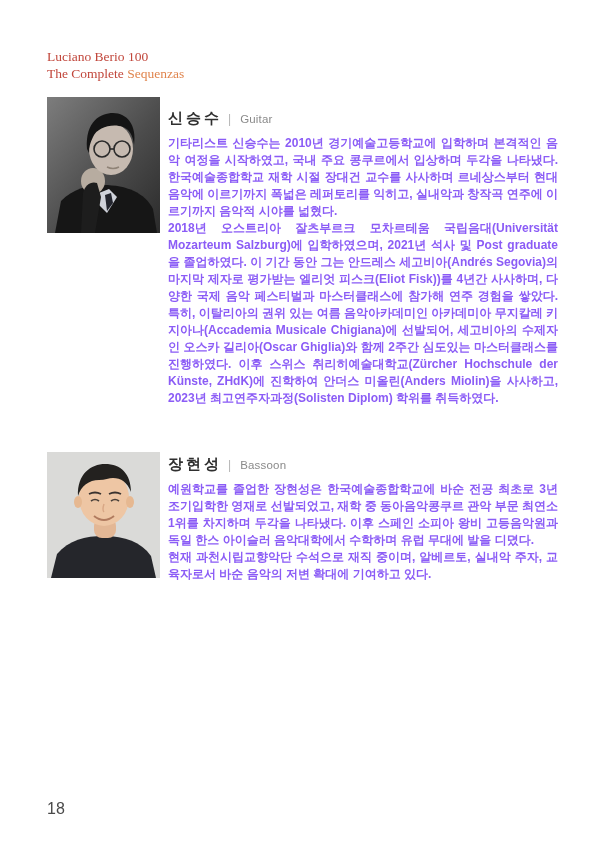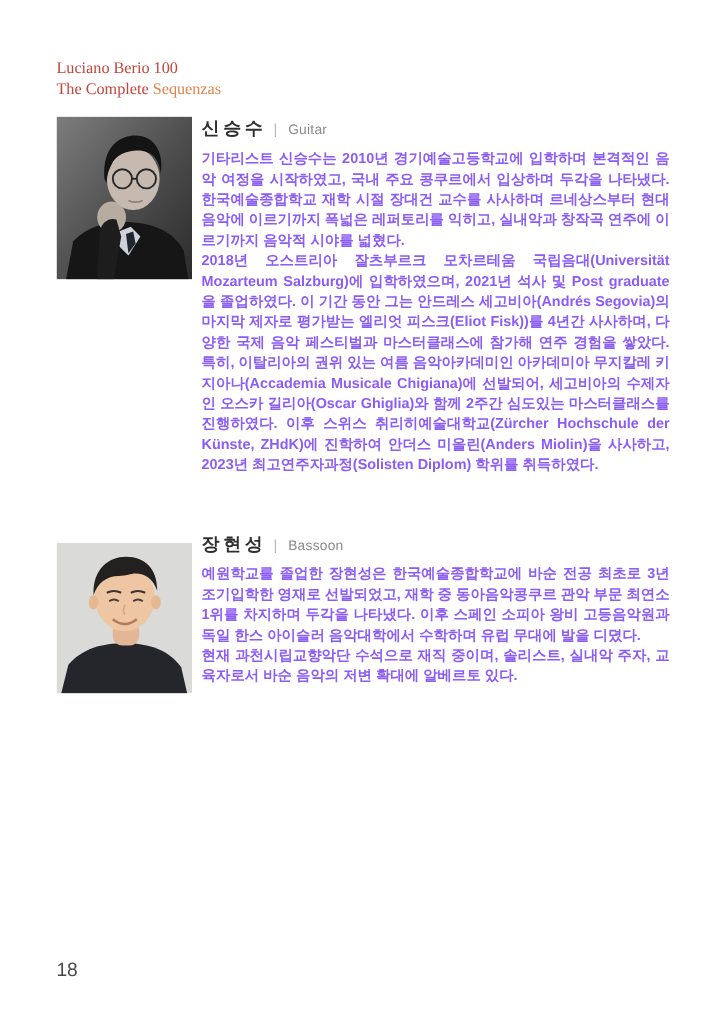--- a/index.html
+++ b/index.html
@@ -21,21 +21,21 @@
   
   .photo{
     position:absolute;left:47px;
     width:113px;
     overflow:hidden;
   }
   .photo-1{top:97px;height:136px;}
   .photo-2{top:452px;height:126px;}
   .photo svg{display:block;}
   .bio-col{
-    position:absolute;left:168px;width:390px;
+    position:absolute;left:168px;width:390px;margin-top:11px;
   }
   .bio-col-1{top:98px;}
   .bio-col-2{top:444px;}
   .name-row{
     display:flex;align-items:baseline;
     margin-bottom:7px;
   }
   .name{
     font-size:15px;font-weight:bold;color:#2f2f2f;
     letter-spacing:3px;
@@ -138,19 +138,19 @@
     </svg>
   </div>
   <div class="bio-col bio-col-2">
     <div class="name-row">
       <span class="name">장현성</span>
       <span class="sep">|</span>
       <span class="instrument">Bassoon</span>
     </div>
     <div class="bio">
       <p>예원학교를 졸업한 장현성은 한국예술종합학교에 바순 전공 최초로 3년 조기입학한 영재로 선발되었고, 재학 중 동아음악콩쿠르 관악 부문 최연소 1위를 차지하며 두각을 나타냈다. 이후 스페인 소피아 왕비 고등음악원과 독일 한스 아이슬러 음악대학에서 수학하며 유럽 무대에 발을 디뎠다.</p>
-      <p>현재 과천시립교향악단 수석으로 재직 중이며, 솔리스트, 실내악 주자, 교육자로서 바순 음악의 저변 확대에 알베르토 있다.</p>
+      <p>현재 과천시립교향악단 수석으로 재직 중이며, 알베르토, 실내악 주자, 교육자로서 바순 음악의 저변 확대에 기여하고 있다.</p>
     </div>
   </div>
 
   <div class="page-number">18</div>
 
 </div>
 
 </body></html>

